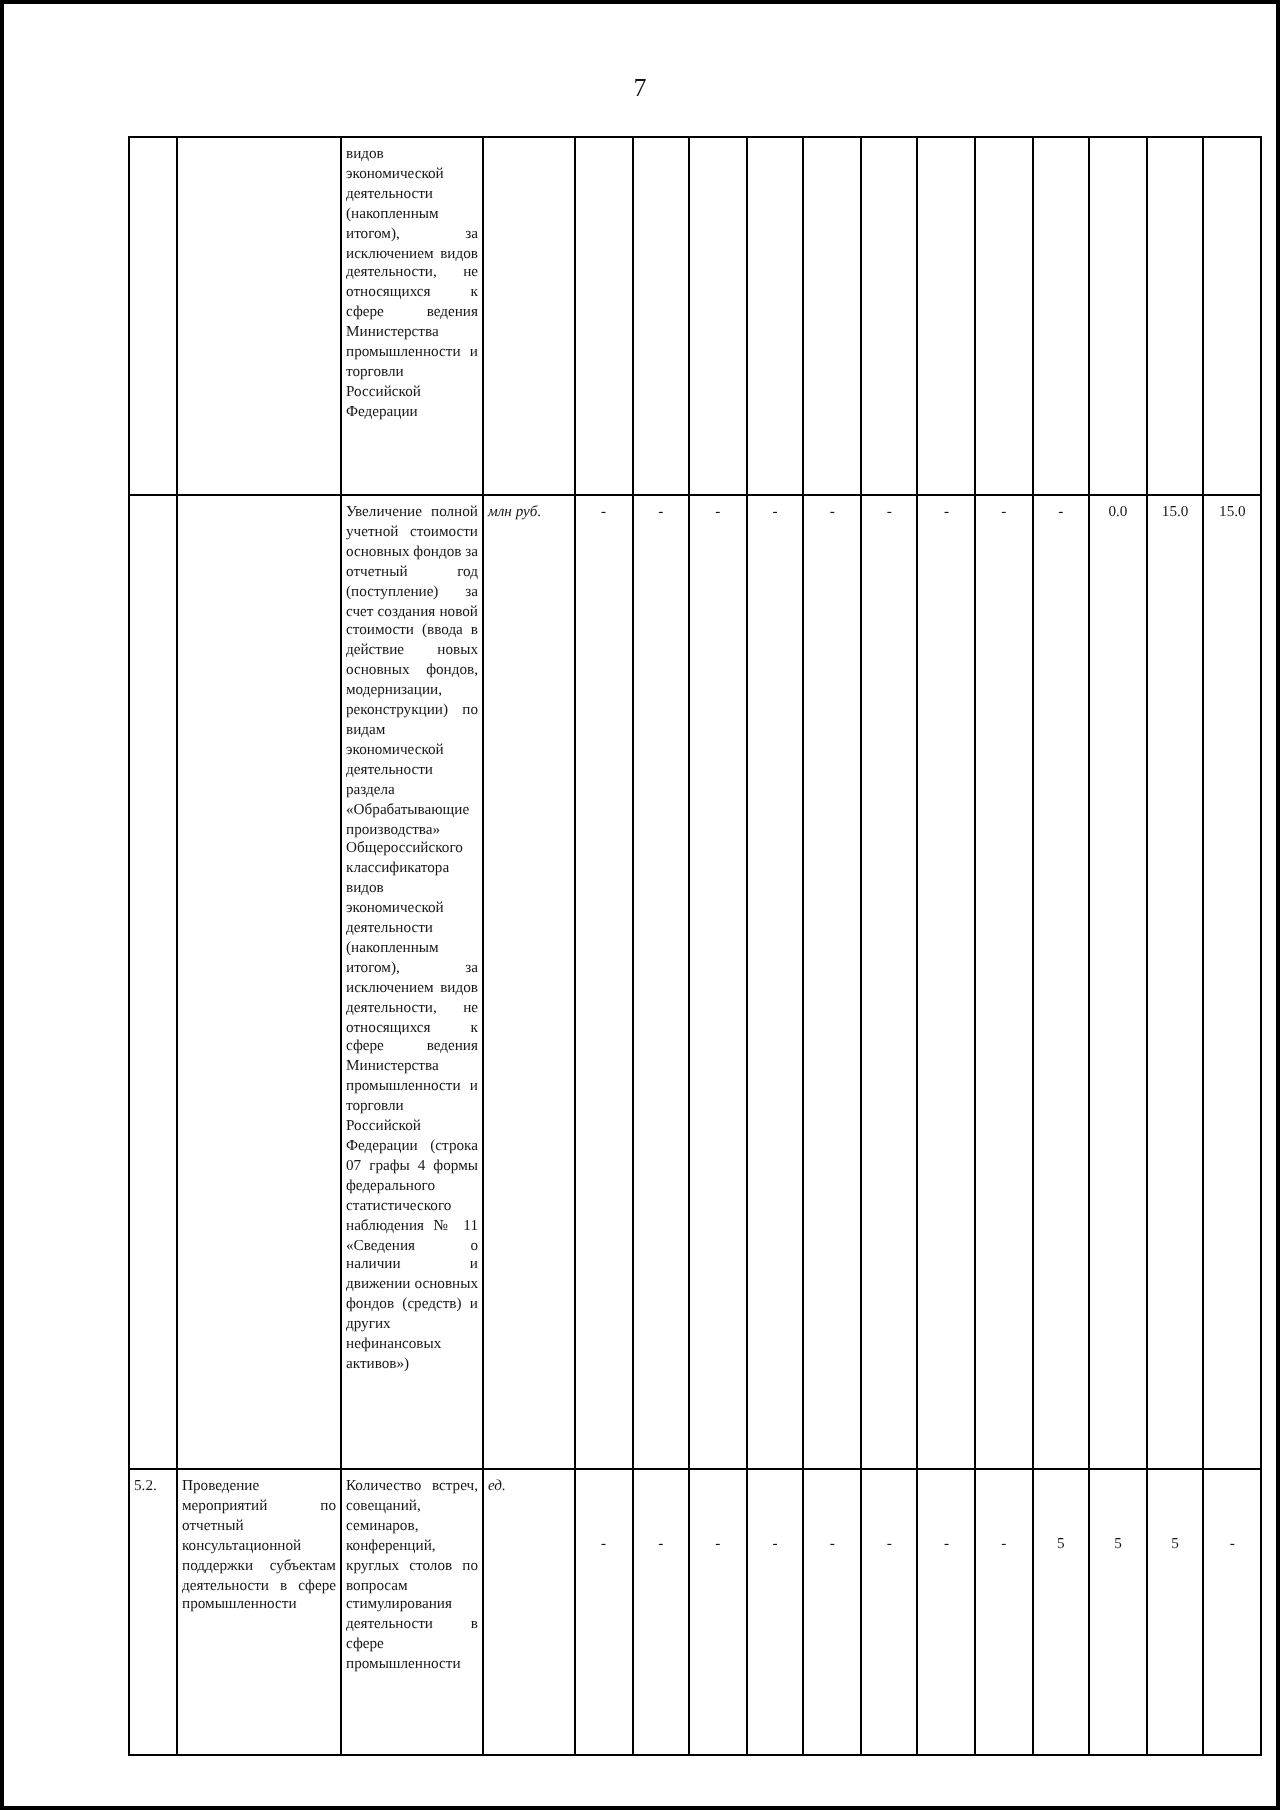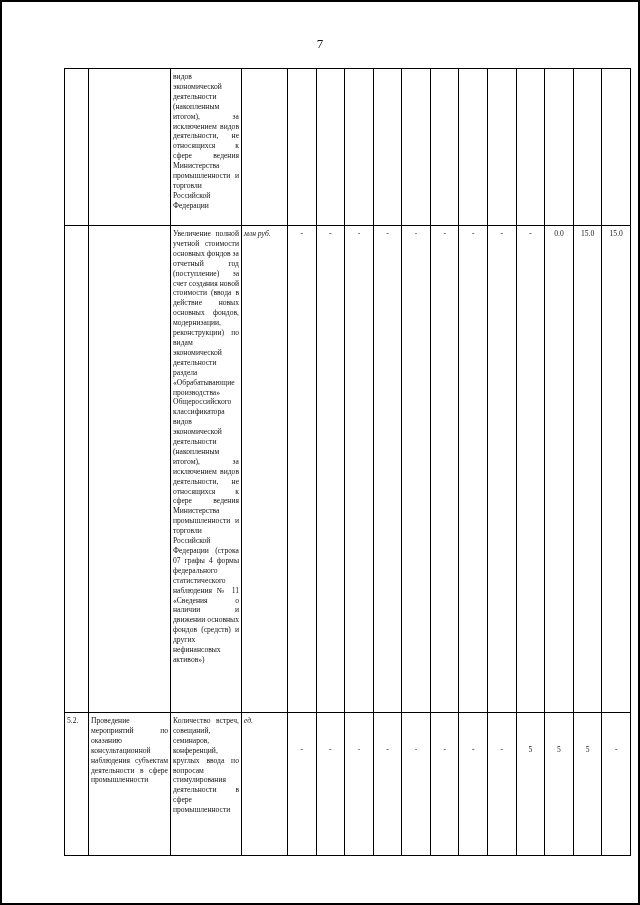--- a/index.html
+++ b/index.html
@@ -32,21 +32,21 @@
     vertical-align: top;
     font-size: 7.6px;
     line-height: 9.9px;
     padding: 3px 2px 2px 2px;
     word-wrap: break-word;
   }
   td.c-num { text-align: left; padding-left: 3px; }
   td.c-act, td.c-ind { text-align: justify; }
   td.c-unit { text-align: left; font-style: italic; }
   td.c-val { text-align: center; font-size: 8px; }
-  tr.r1 { height: 157px; }
+  tr.r1 { height: 179px; }
   tr.r2 { height: 487px; }
   tr.r3 { height: 143px; }
   tr.r3 td.c-val { padding-top: 32px; }
 </style>
 </head>
 <body>
 
 <div class="outer-frame"></div>
 
 <div class="page-number">7</div>
@@ -102,22 +102,22 @@
       <td class="c-val">-</td>
       <td class="c-val">-</td>
       <td class="c-val">-</td>
       <td class="c-val">-</td>
       <td class="c-val">0.0</td>
       <td class="c-val">15.0</td>
       <td class="c-val">15.0</td>
     </tr>
     <tr class="r3">
       <td class="c-num">5.2.</td>
-      <td class="c-act">Проведение мероприятий по оказанию консультационной наблюдения субъектам деятельности в сфере промышленности</td>
-      <td class="c-ind">Количество встреч, совещаний, семинаров, конференций, круглых ввода по вопросам стимулирования деятельности в сфере промышленности</td>
+      <td class="c-act">Проведение мероприятий по отчетный консультационной поддержки субъектам деятельности в сфере промышленности</td>
+      <td class="c-ind">Количество встреч, совещаний, семинаров, конференций, круглых столов по вопросам стимулирования деятельности в сфере промышленности</td>
       <td class="c-unit">ед.</td>
       <td class="c-val">-</td>
       <td class="c-val">-</td>
       <td class="c-val">-</td>
       <td class="c-val">-</td>
       <td class="c-val">-</td>
       <td class="c-val">-</td>
       <td class="c-val">-</td>
       <td class="c-val">-</td>
       <td class="c-val">5</td>

